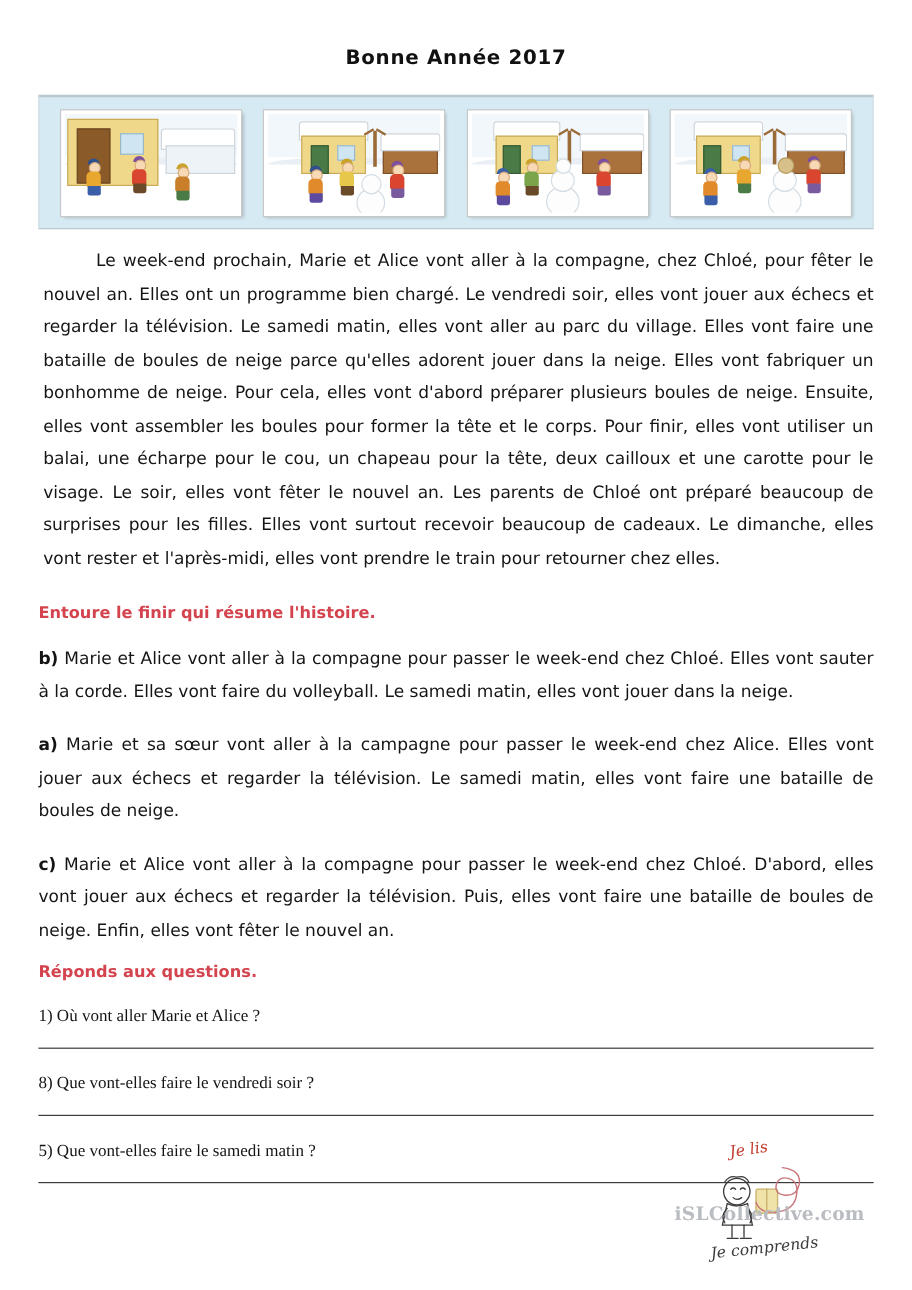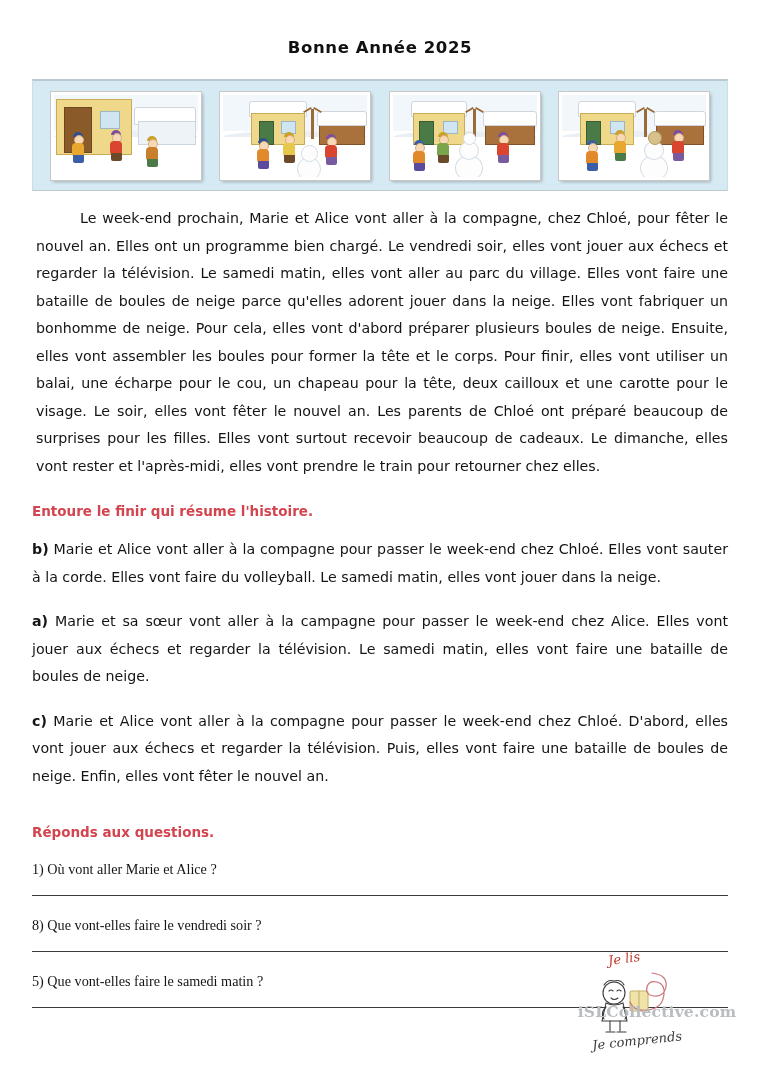--- a/index.html
+++ b/index.html
@@ -108,21 +108,21 @@
   
   .redhead {
     color: #d4444e;
     font-weight: bold;
     font-size: 13.5px;
     font-family: "DejaVu Sans", sans-serif;
     margin: 0;
   }
   #instr-read     { margin-top: 24px; }
   #instr-circle   { margin-top: 23px; }
-  #instr-answer   { margin-top: 34px; }
+  #instr-answer   { margin-top: 12px; }
 
   .story {
     margin: 14px 0 0 4px;
     font-size: 14.2px;
     line-height: 27.5px;
     text-align: justify;
     text-indent: 44px;
     font-family: "DejaVu Sans", sans-serif;
     color: #141414;
   }
@@ -157,21 +157,20 @@
     right: 8px;
     bottom: 18px;
     width: 190px;
     height: 110px;
   }
   .wm-text {
     position: absolute;
     left: 0;
     bottom: 36px;
     width: 190px;
-    text-align: center;
     font-family: "DejaVu Serif", serif;
     font-size: 15.5px;
     font-weight: bold;
     color: #b9bcc0;
     letter-spacing: 0.2px;
     white-space: nowrap;
   }
   .wm-doodle { position: absolute; left: 22px; top: 0; }
   .wm-je-lis {
     position: absolute;
@@ -192,21 +191,21 @@
     font-size: 13px;
     color: #3b3b3b;
     transform: rotate(-6deg);
   }
 </style>
 </head>
 <body>
 
 <div class="page">
 
-  <h1 class="title">Bonne Année 2025</h1>
+  <h1 class="title">Bonne Année 2017</h1>
 
   <div class="banner">
 
     <div class="pic">
       <div class="scene">
         <div class="sky"></div>
         <div class="ground"></div>
         <div class="house" style="left:2px; top:4px; width:74px; height:54px;"></div>
         <div class="door" style="left:10px; top:12px; width:26px; height:44px;"></div>
         <div class="win" style="left:46px; top:16px; width:18px; height:16px;"></div>

